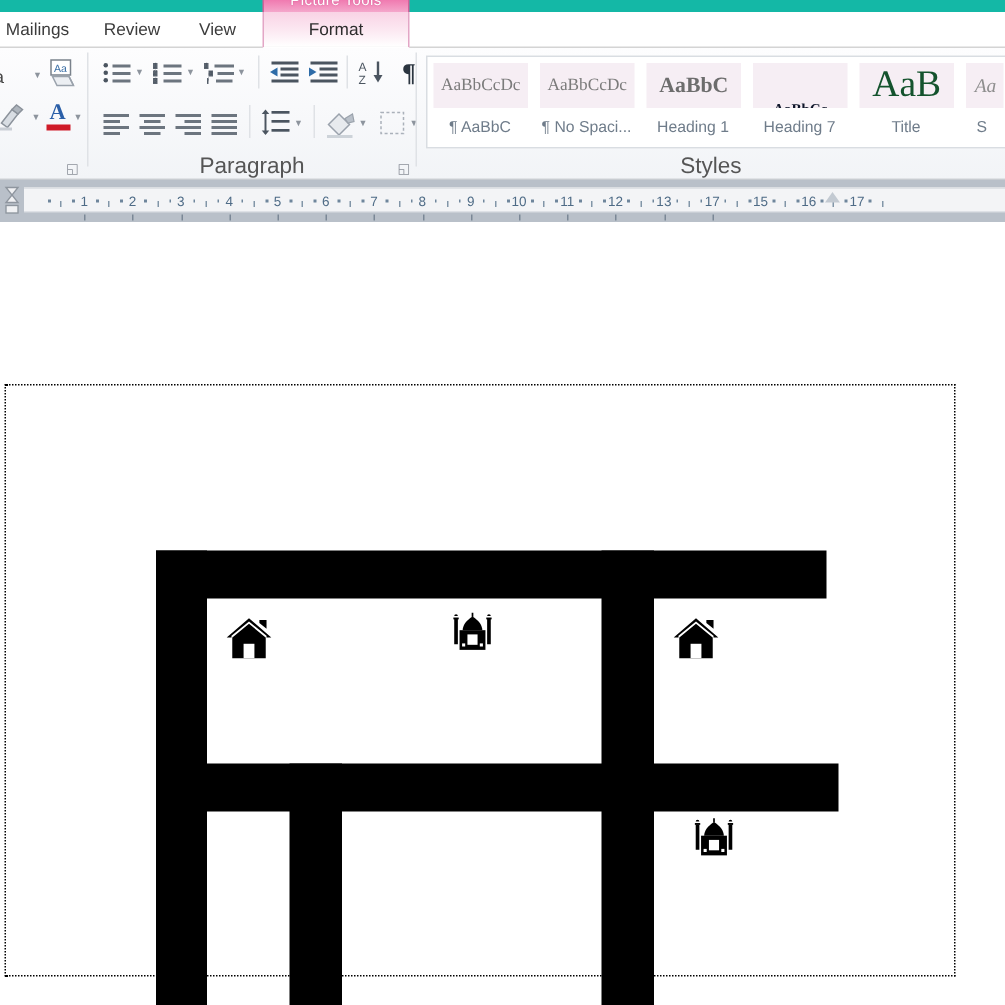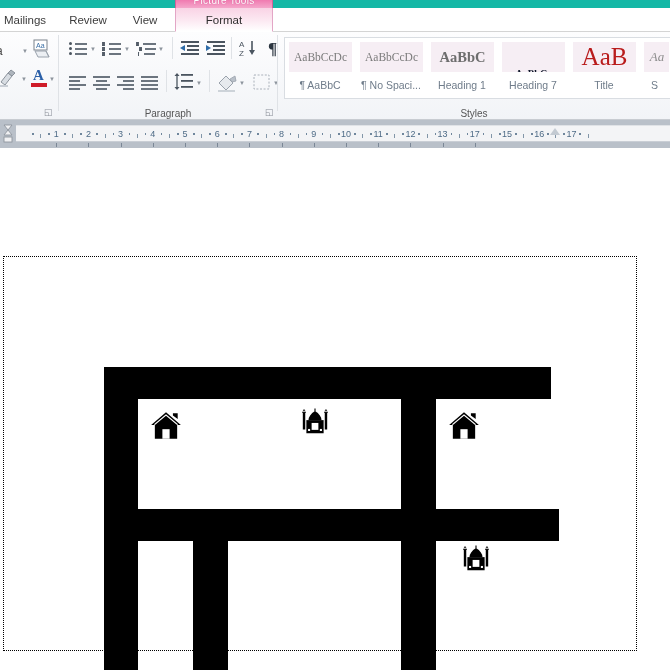--- a/index.html
+++ b/index.html
@@ -59,21 +59,21 @@
   #ribbon {
     position: absolute; left: 0; top: 32px; width: 670px; height: 88px;
     background: linear-gradient(to bottom, #fdfdfe 0%, #f2f4f7 100%);
     border-bottom: 1px solid #c8ccd1;
   }
   .grp-sep {
     position: absolute; top: 3px; width: 1px; height: 76px;
     background: #dfe2e6;
   }
   .grp-title {
-    position: absolute; bottom: 1px; font-size: 10px; color: #555;
+    position: absolute; bottom: 1px; font-size: 15px; color: #555;
     text-align: center; white-space: nowrap;
   }
   .dialog-launcher {
     position: absolute; bottom: 3px; width: 10px; height: 10px;
     color: #8b9099; font-size: 9px; line-height: 10px;
   }
 
   
   #grp-font { position: absolute; left: 0; top: 0; width: 58px; height: 88px; }
   #fnt-szlabel {
@@ -149,21 +149,21 @@
   .style-swatch span { color: #7b7b7b; }
   .style-name {
     position: absolute; left: 0; bottom: 7px; width: 100%;
     font-size: 10.5px; color: #6f7c8a; white-space: nowrap;
     overflow: hidden;
   }
   .sw-normal  span { font-size: 11.5px; font-family:"Liberation Serif", serif;}
   .sw-nospace span { font-size: 11.5px; font-family:"Liberation Serif", serif;}
   .sw-h1 span { font-size: 14.5px; font-weight: bold; font-family:"Liberation Serif", serif; color:#6d6d6d;}
   .sw-h2 span { font-size: 10px;  font-weight: bold; font-family:"Liberation Serif", serif; color:#0f172a;margin-top:32px;}
-  .sw-title span { font-size: 25px; font-family:"Liberation Serif", serif; color:#b91c1c;}
+  .sw-title span { font-size: 25px; font-family:"Liberation Serif", serif; color:#14532d;}
   .sw-sub span { font-size: 13px; font-style: italic; font-family:"Liberation Serif", serif; color:#8e8e8e;}
 
   
   #ruler-band {
     position: absolute; left: 0; top: 120px; width: 670px; height: 28px;
     background: #b9c0c9;
   }
   #ruler-strip {
     position: absolute; left: 16px; top: 5px; width: 654px; height: 17px;
     background: #f3f4f6; border-top: 1px solid #dfe2e6;

